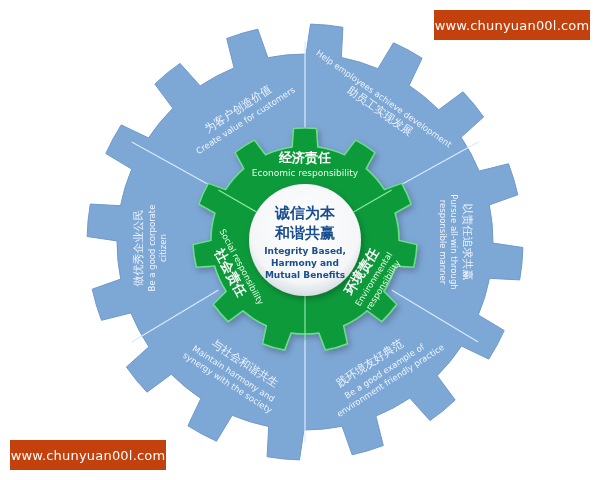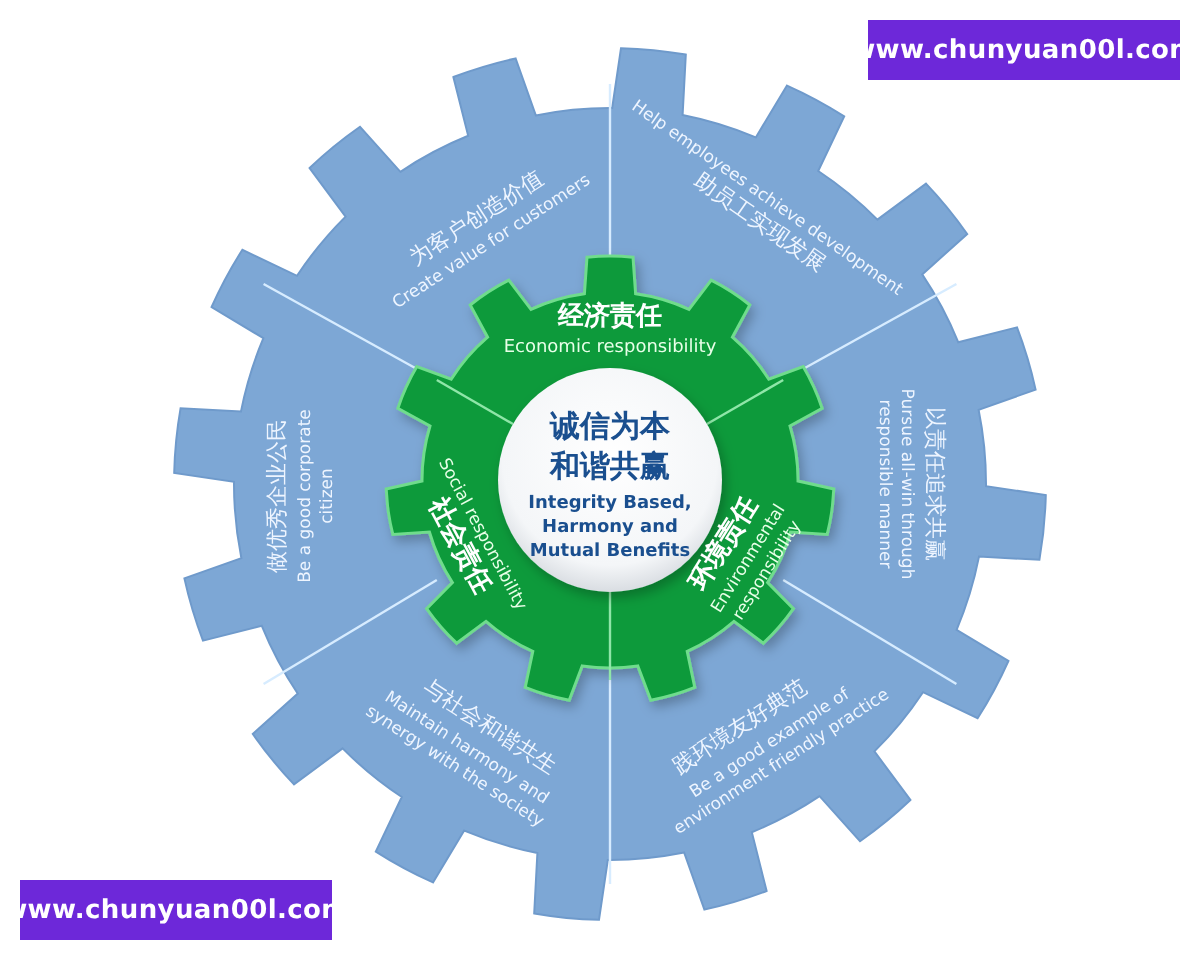--- a/index.html
+++ b/index.html
@@ -1,18 +1,18 @@
 <!DOCTYPE html>
 <html><head>
 <meta charset="utf-8">
 <style>
   html, body { margin: 0; padding: 0; background: #ffffff; }
   body { width: 600px; height: 480px; position: relative; overflow: hidden; font-family: "DejaVu Sans", sans-serif; }
   #stage { position: absolute; left: 0; top: 0; width: 600px; height: 480px; }
-  .wm { position: absolute; background: #6d28d9; color: #ffffff; font-family: "DejaVu Sans", sans-serif; font-size: 13px; display: flex; align-items: center; justify-content: center; letter-spacing: 0.2px; font-weight: bold; }
+  .wm { position: absolute; background: #c2410c; color: #ffffff; font-family: "DejaVu Sans", sans-serif; font-size: 13px; display: flex; align-items: center; justify-content: center; letter-spacing: 0.2px; }
   #wm-top { left: 434px; top: 10px; width: 156px; height: 30px; }
   #wm-bottom { left: 10px; top: 440px; width: 156px; height: 30px; }
   svg text { font-family: "DejaVu Sans", sans-serif; }
 </style>
 </head>
 <body>
 
 <svg id="stage" width="600" height="480" viewBox="0 0 600 480" xmlns="http://www.w3.org/2000/svg">
   <defs>
     <radialGradient id="centerGrad" cx="50%" cy="40%" r="60%">

